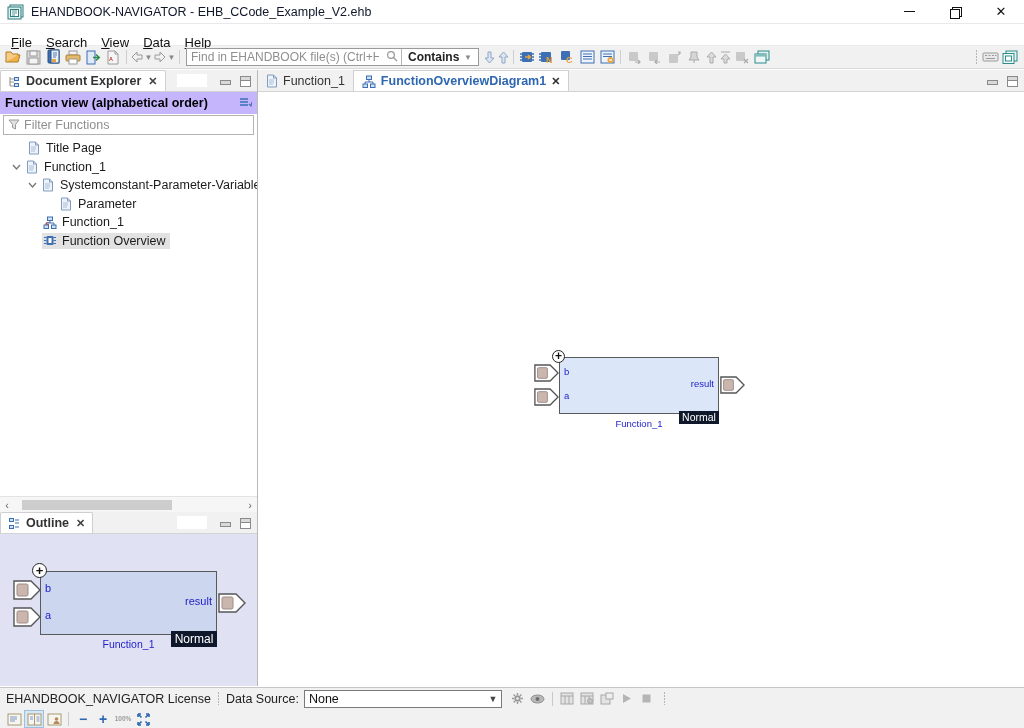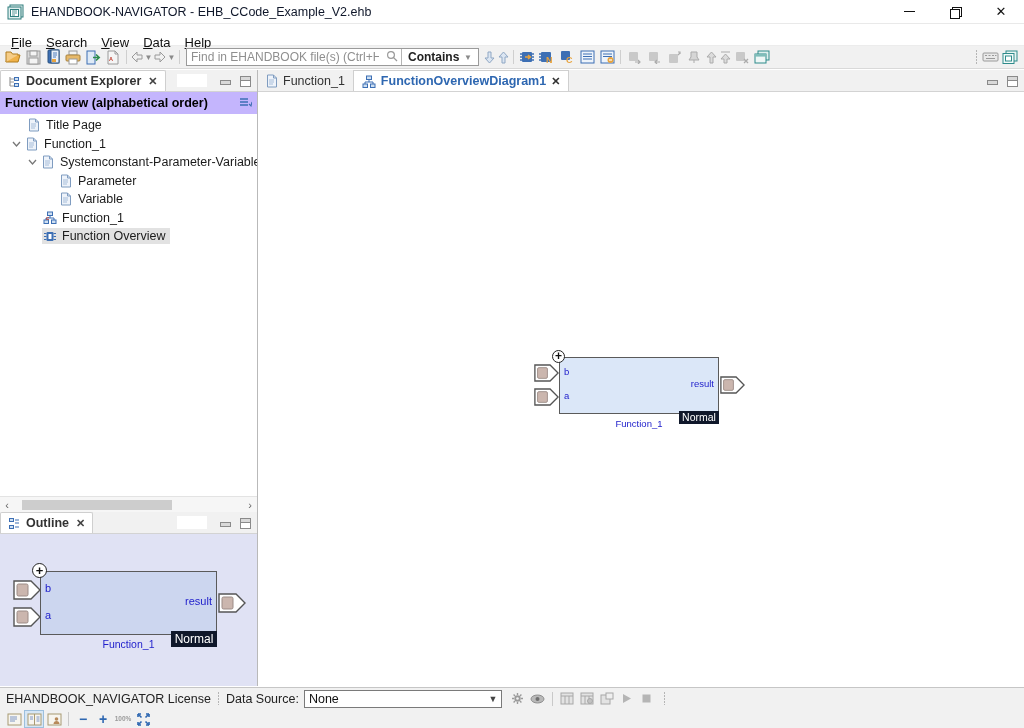--- a/index.html
+++ b/index.html
@@ -340,20 +340,26 @@
             <span class="mini-btn minimize"></span>
             <span class="mini-btn restore"></span>
           </span>
         </div>
         <div class="view-header">
           <span class="vh-title">Function view (alphabetical order)</span>
           <span class="vh-menu"><svg width="14" height="12" viewBox="0 0 14 12">
                 <path d="M2 3h8M2 6h8M2 9h8" stroke="#3d6fb4" stroke-width="1.3"></path>
                 <path d="M11 8l2 2 1-4" fill="none" stroke="#3d6fb4" stroke-width="1.1"></path>
               </svg></span>
+        </div>
+        <div class="filterbox">
+          <span class="funnel"><svg width="12" height="12" viewBox="0 0 12 12">
+                <path d="M1 2h10L7.5 6.5V11l-3-1.5V6.5z" fill="#e0e0e0" stroke="#9a9a9a"></path>
+              </svg></span>
+          <input placeholder="Filter Functions" style="">
         </div>
         <div class="tree">
           <div class="trow ind1">
             <span class="ticon">
                 <svg width="12" height="14" viewBox="0 0 12 14">
                   <path d="M1.5 1h6l3 3v9h-9z" fill="#eef3fa" stroke="#7f9cc0"></path>
                   <path d="M7.5 1v3h3" fill="none" stroke="#7f9cc0"></path>
                   <path d="M3 6h5M3 8h5M3 10h4" stroke="#9db8d6" stroke-width="0.9"></path>
                 </svg>
               </span>
@@ -392,30 +398,20 @@
           <div class="trow ind3">
             <span class="ticon">
                 <svg width="12" height="14" viewBox="0 0 12 14">
                   <path d="M1.5 1h6l3 3v9h-9z" fill="#eef3fa" stroke="#7f9cc0"></path>
                   <path d="M7.5 1v3h3" fill="none" stroke="#7f9cc0"></path>
                   <path d="M3 6h5M3 8h5M3 10h4" stroke="#9db8d6" stroke-width="0.9"></path>
                 </svg>
               </span>
             <span class="tlabel">Parameter</span>
           </div>
-          <div class="trow ind3">
-            <span class="ticon">
-                <svg width="12" height="14" viewBox="0 0 12 14">
-                  <path d="M1.5 1h6l3 3v9h-9z" fill="#eef3fa" stroke="#7f9cc0"></path>
-                  <path d="M7.5 1v3h3" fill="none" stroke="#7f9cc0"></path>
-                  <path d="M3 6h5M3 8h5M3 10h4" stroke="#9db8d6" stroke-width="0.9"></path>
-                </svg>
-              </span>
-            <span class="tlabel">Variable</span>
-          </div>
           <div class="trow ind2">
             <span class="ticon">
                 <svg width="14" height="13" viewBox="0 0 14 13">
                   <rect x="4.5" y="1" width="5" height="3.5" fill="#cfe0f2" stroke="#3d6fb4"></rect>
                   <path d="M7 4.5V7M3 7h8M3 7v2M11 7v2" fill="none" stroke="#3d6fb4" stroke-width="1"></path>
                   <rect x="1" y="9" width="4.5" height="3.5" fill="#cfe0f2" stroke="#3d6fb4"></rect>
                   <rect x="8.5" y="9" width="4.5" height="3.5" fill="#cfe0f2" stroke="#3d6fb4"></rect>
                   <text x="3" y="8.5" font-size="6" font-weight="bold" fill="#c0392b" font-family="sans-serif">c</text>
                 </svg>
               </span>

